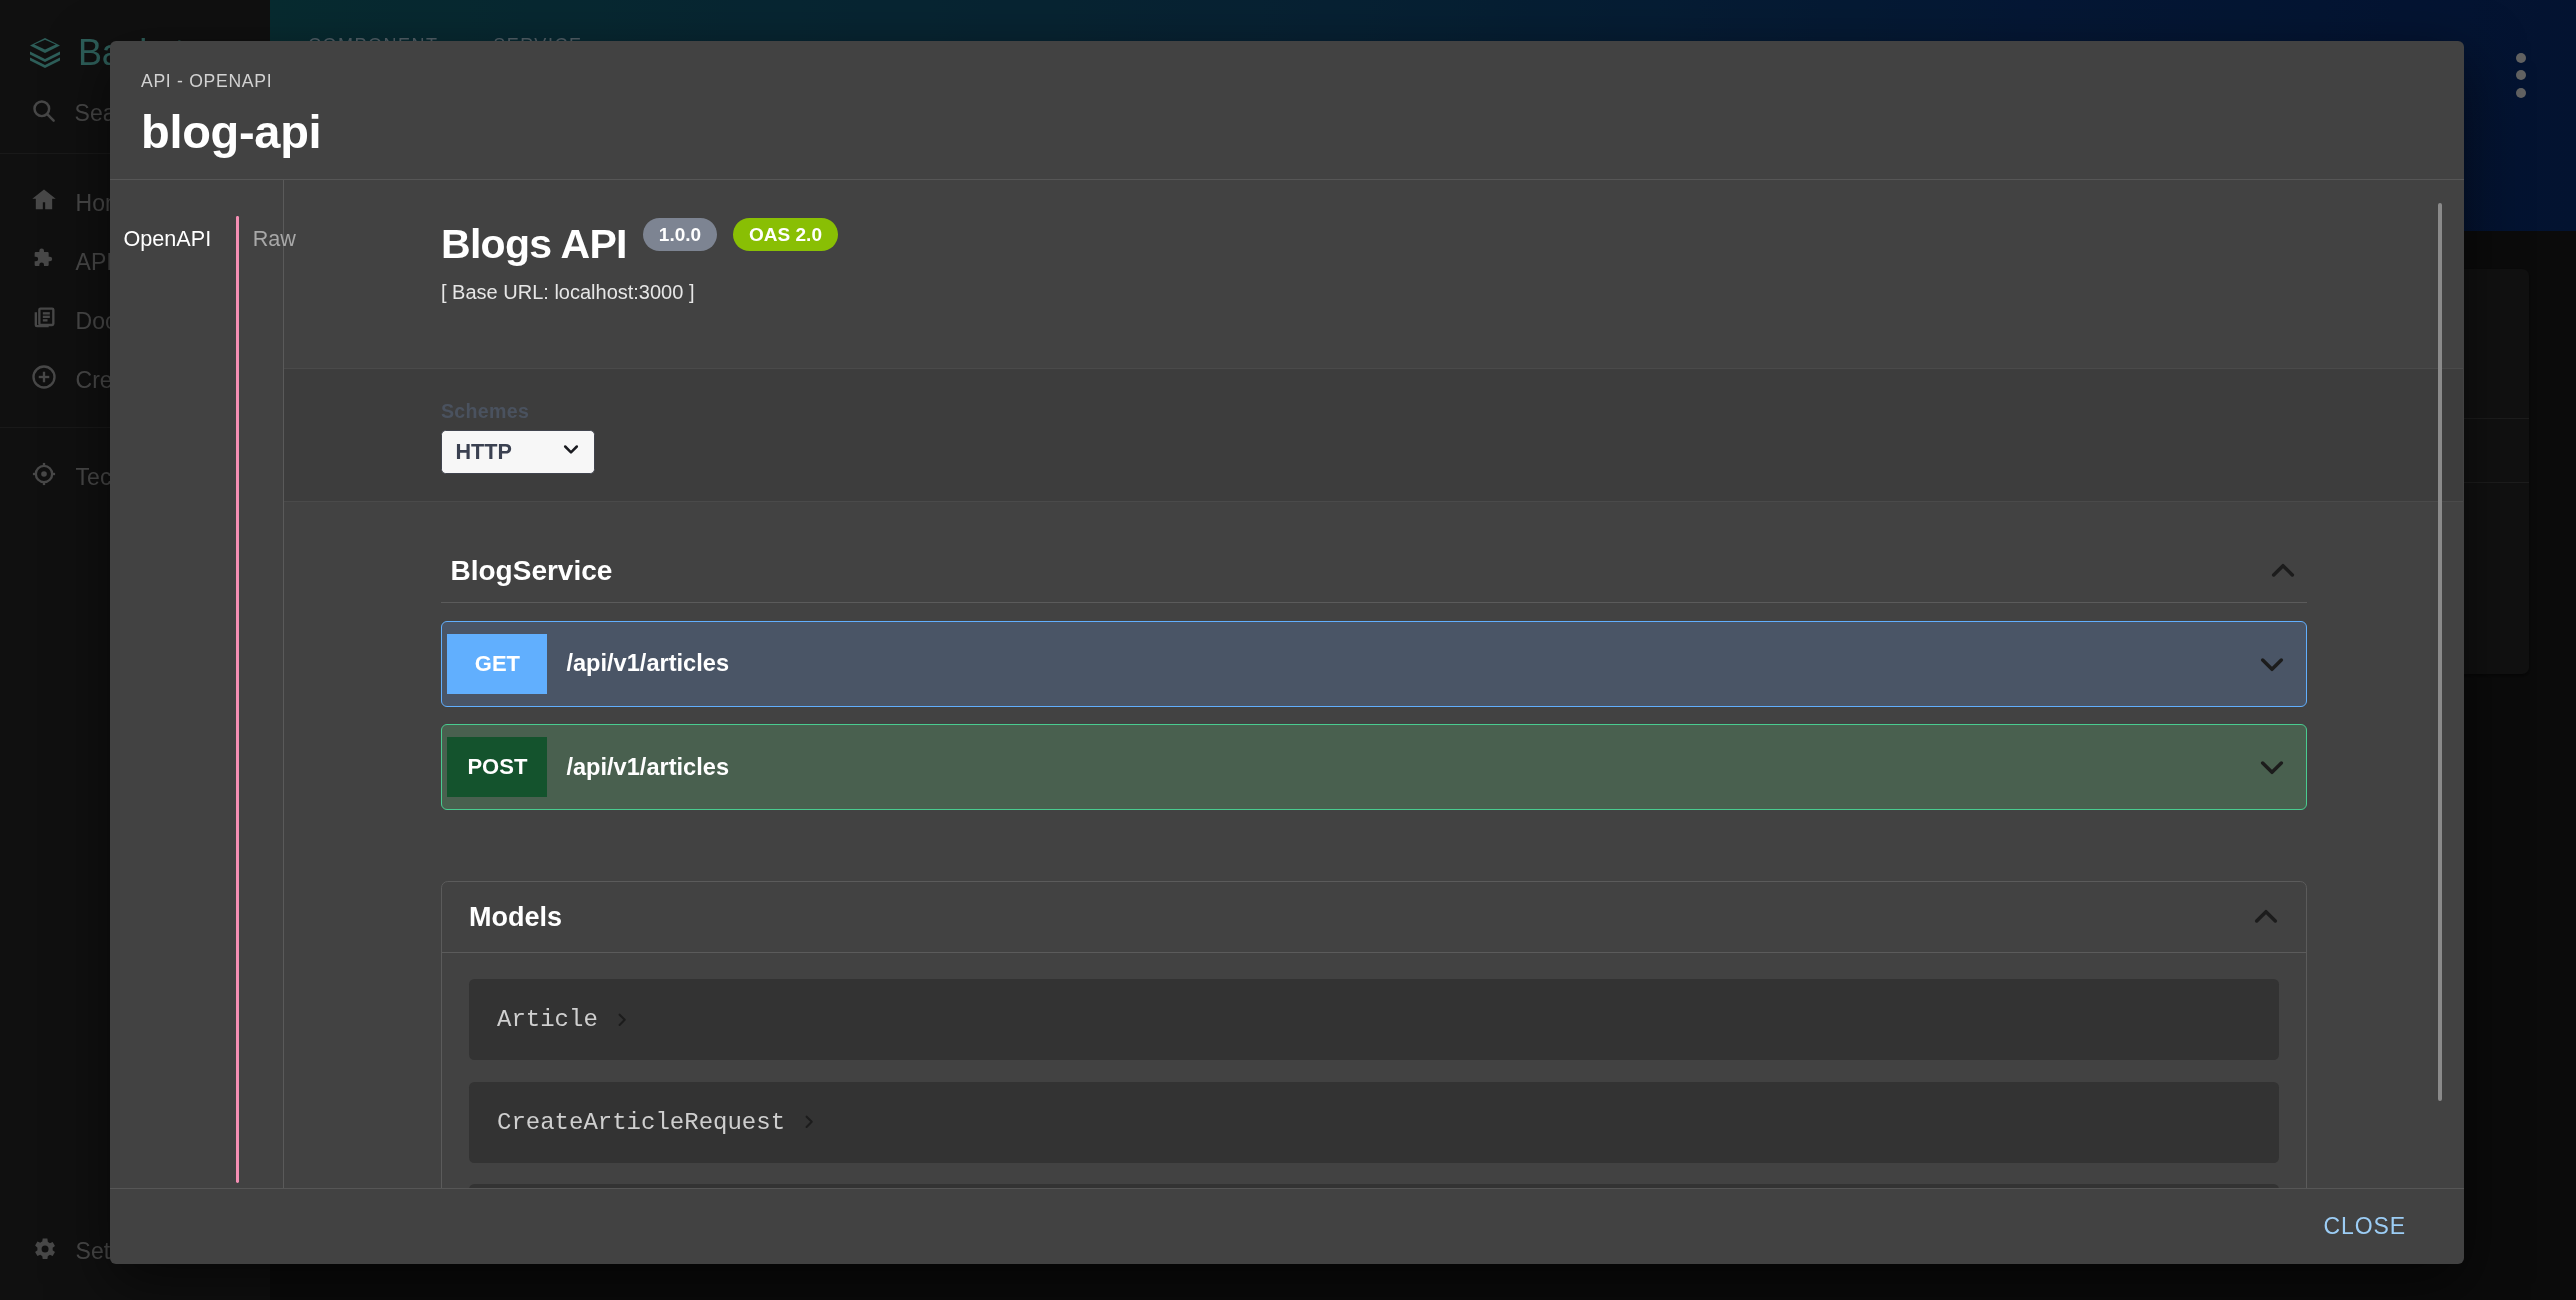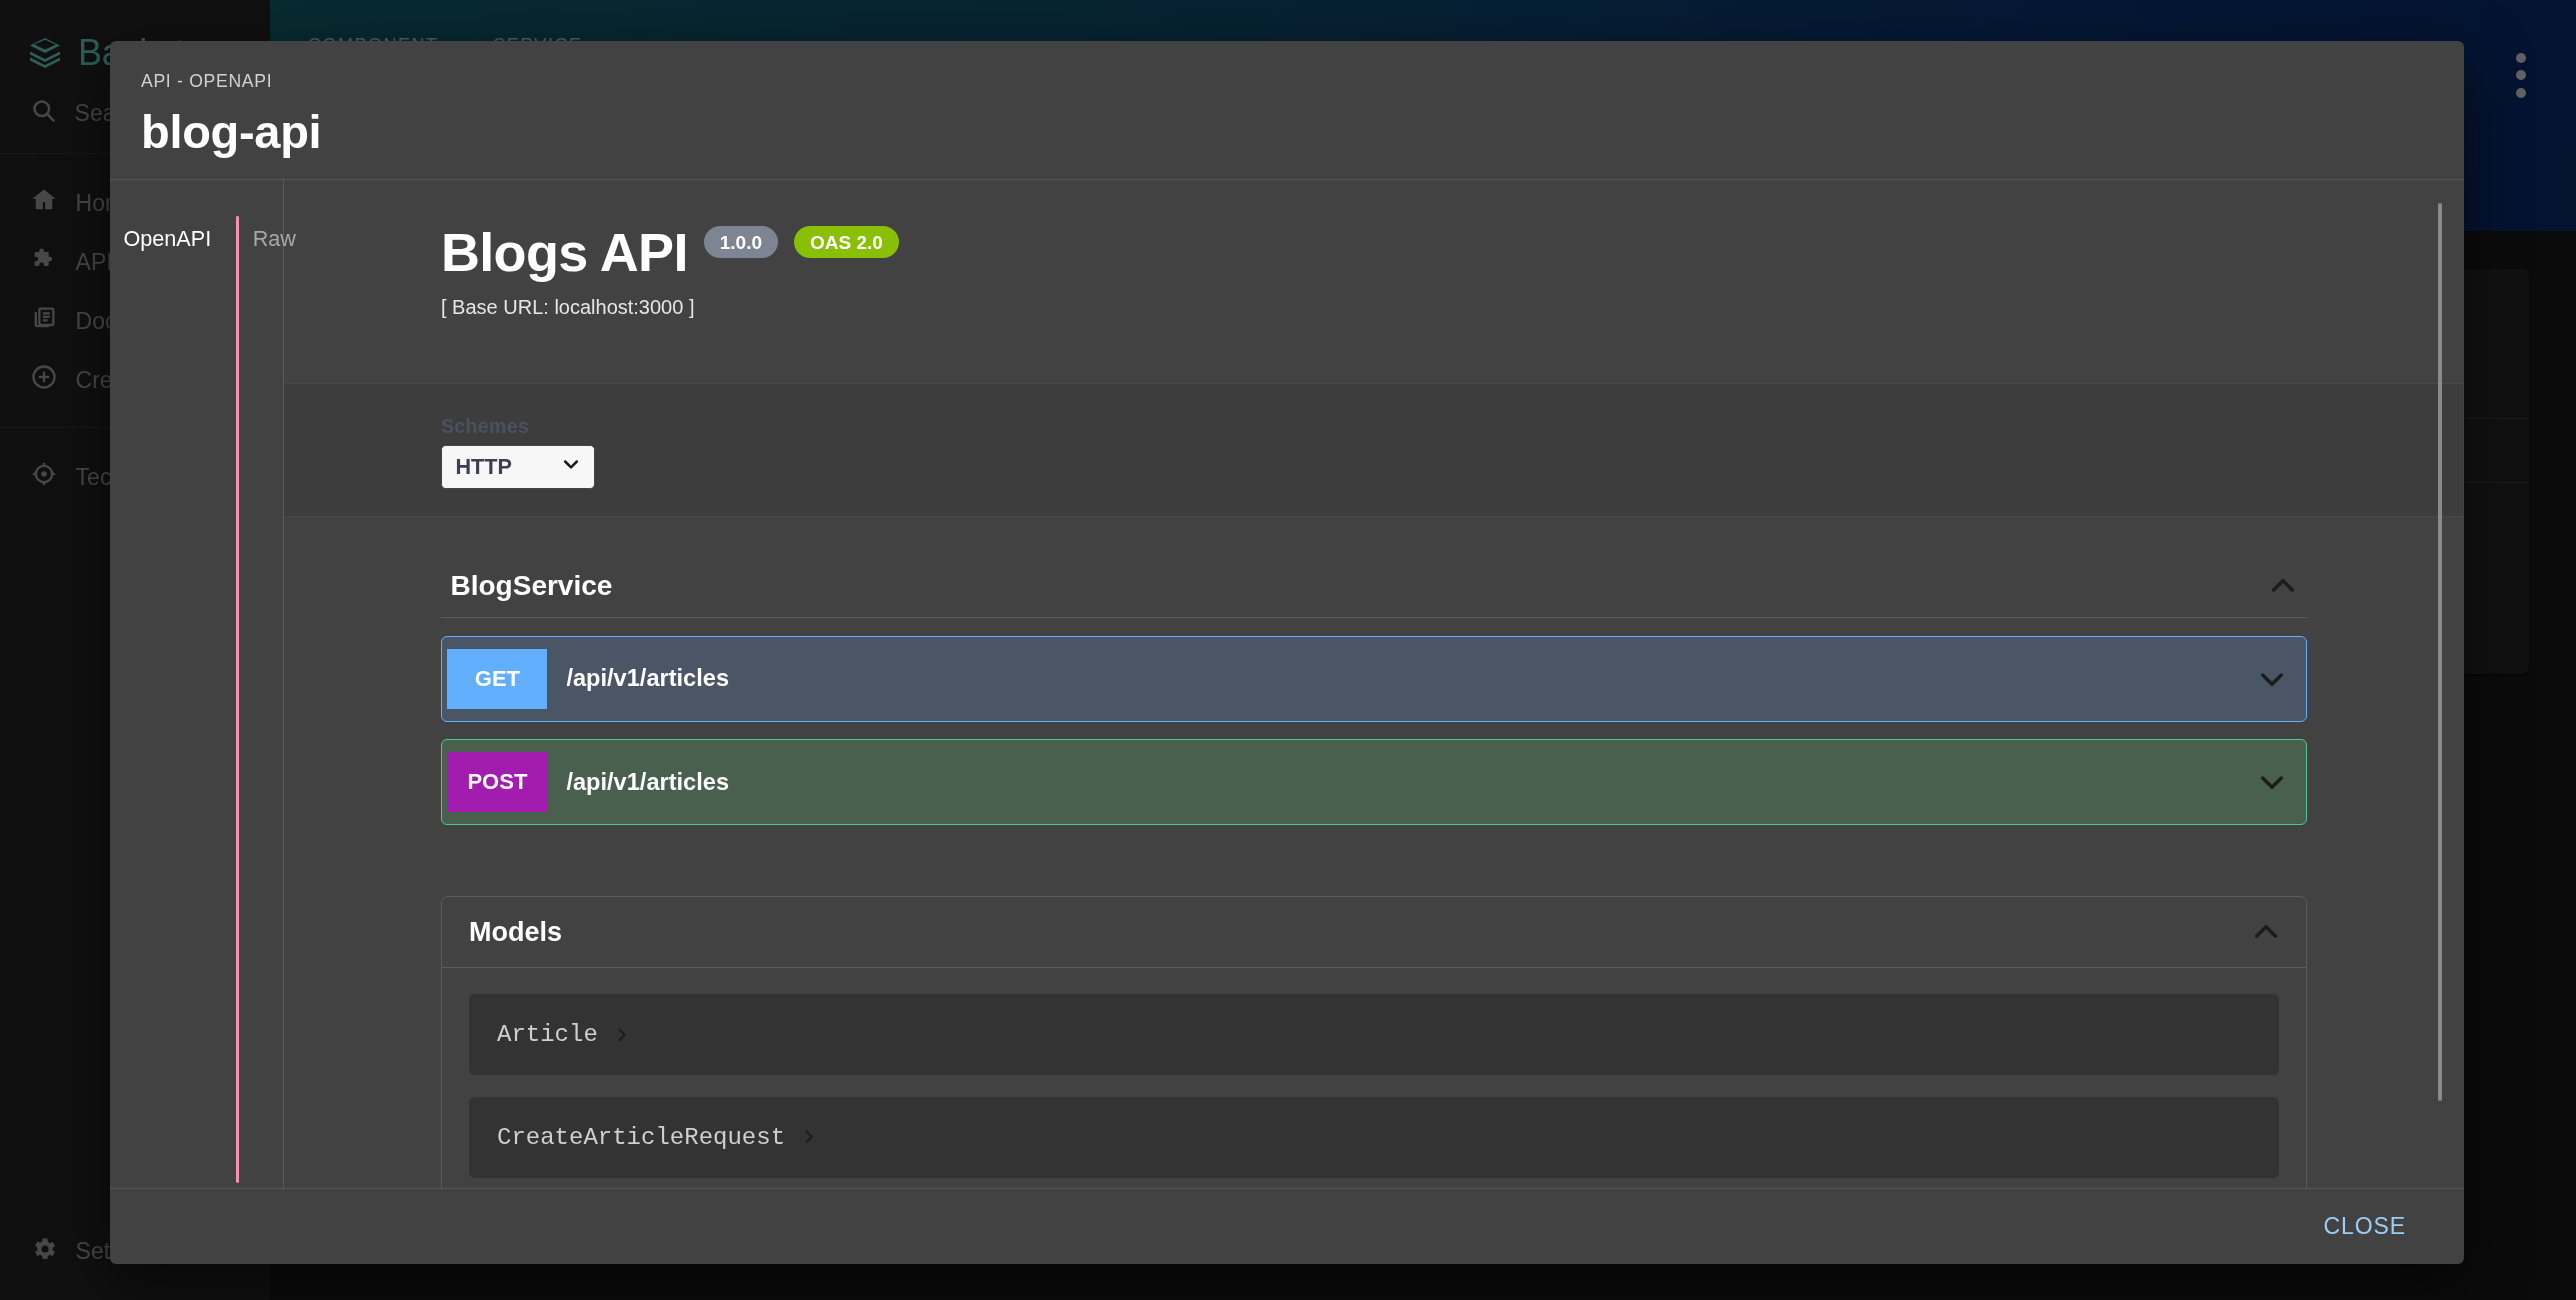--- a/index.html
+++ b/index.html
@@ -100,21 +100,21 @@
 
   .swagger {
     flex: 1 1 auto; min-width: 0;
     overflow: hidden;
     position: relative;
     padding: 0 0 0 0;
   }
   .swagger-inner { padding: 41px 157px 0 157px; }
 
   .api-head { display: flex; align-items: center; gap: 16px; }
-  .api-title { color: #ffffff; font-size: 54px; font-weight: bold; letter-spacing: -0.7px; }
+  .api-title { color: #ffffff; font-size: 41px; font-weight: bold; letter-spacing: -0.7px; }
   .pill {
     font-size: 19px; font-weight: bold; color: #ffffff;
     border-radius: 675px; padding: 6.8px 16px; line-height: 1;
     position: relative; top: -9.5px;
   }
   .pill.version { background: #7d8492; }
   .pill.oas { background: #89bf04; }
   .api-url { color: #e6e6e6; font-size: 20px; padding-top: 13.5px; }
 
   .schemes-wrap {
@@ -155,21 +155,21 @@
   .op.get { background: #4a5566; border: 1.4px solid #61affe; }
   .op.post { background: #49604f; border: 1.4px solid #49cc90; }
   .op-method {
     width: 100px; flex: 0 0 100px;
     text-align: center; color: #ffffff;
     font-size: 22px; font-weight: bold;
     border-radius: 0; padding: 17px 0;
     font-family: "Liberation Sans", sans-serif;
   }
   .op.get .op-method { background: #61affe; }
-  .op.post .op-method { background: #a21caf; }
+  .op.post .op-method { background: #14532d; }
   .op-path { color: #ffffff; font-size: 23.6px; font-weight: bold; padding-left: 19px; flex: 1 1 auto; }
 
   .models {
     margin-top: 71px;
     border: 0.7px solid #5b5b5b;
     border-radius: 6.8px;
   }
   .models-head {
     display: flex; align-items: center; justify-content: space-between;
     padding: 19px 24px 19px 27px;

